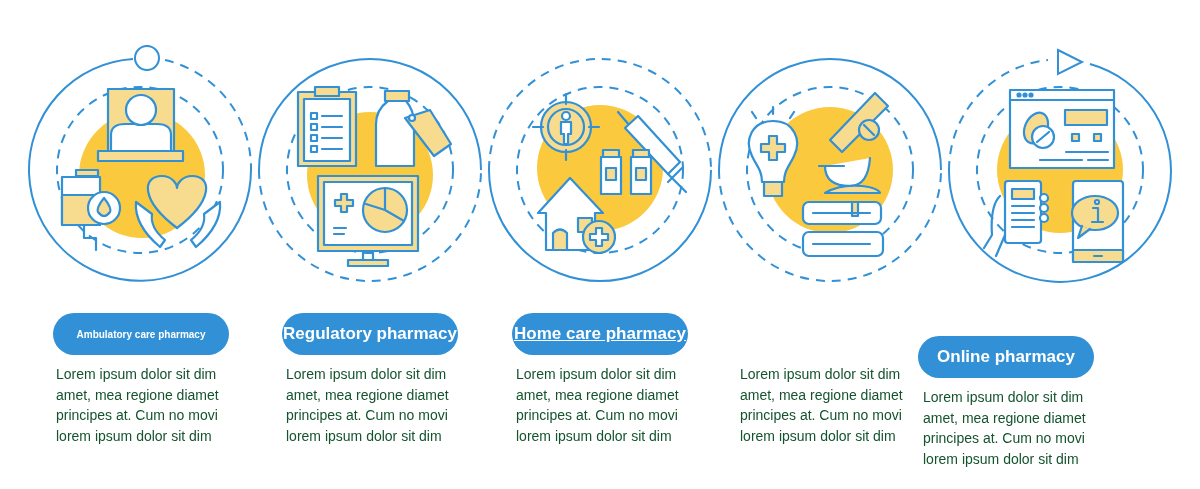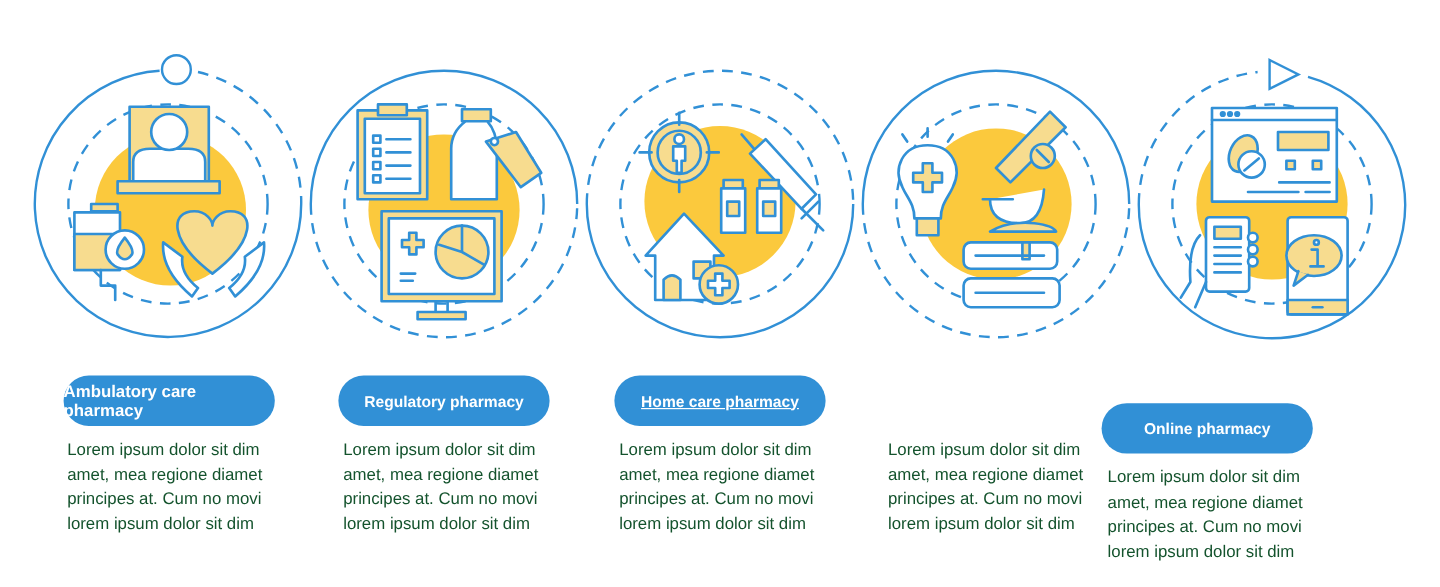--- a/index.html
+++ b/index.html
@@ -3,23 +3,23 @@
 <meta charset="utf-8">
 <style>
   html, body { margin:0; padding:0; background:#ffffff; }
   body { width:1200px; height:489px; position:relative; overflow:hidden; font-family:"Liberation Sans", sans-serif; }
   #diagram { position:absolute; left:0; top:0; width:1200px; height:489px; }
   .step { position:absolute; top:0; width:230px; height:489px; }
   .pill {
     position:absolute; top:313px; left:42px; width:176px; height:42px;
     background:#3190d6; border-radius:21px; color:#fff;
     display:flex; align-items:center; justify-content:center;
-    font-weight:bold; font-size:13px; cursor:pointer;
+    font-weight:bold; font-size:17px; cursor:pointer;
   }
-  .pill.small { font-size:14px; }
+  .pill.small { font-size:10px; }
   .desc {
     position:absolute; top:364px; left:56px; width:180px;
     color:#14532d; font-size:14px; line-height:20.5px;
   }
   .desc span { display:block; white-space:nowrap; }
 </style>
 </head>
 <body>
 
 <svg id="diagram" viewBox="0 0 1200 489" xmlns="http://www.w3.org/2000/svg">

